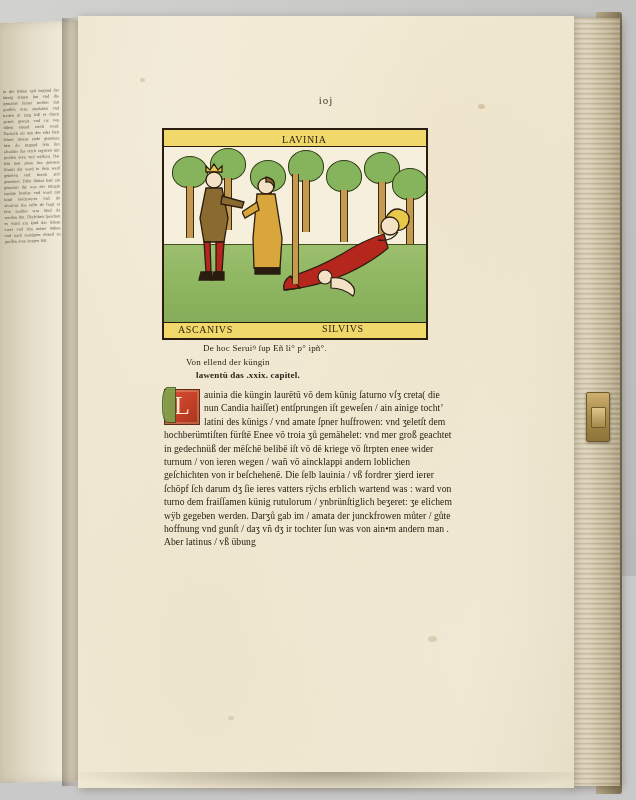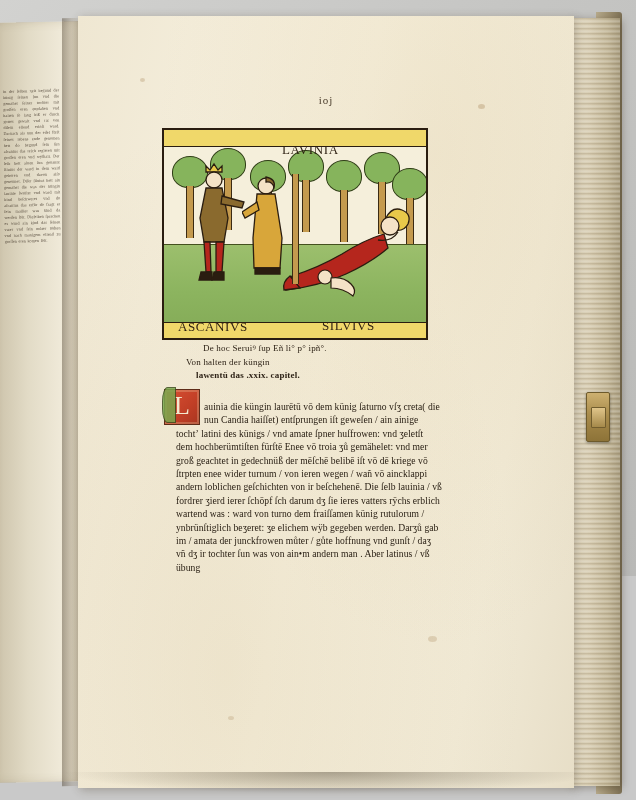--- a/index.html
+++ b/index.html
@@ -156,26 +156,25 @@
     background: #f0d86a;
     border-bottom: 1.5px solid #2a1d10;
   }
   .wc-band-bottom {
     position: absolute; left: 0; bottom: 0; width: 100%; height: 15px;
     background: #f0d86a;
     border-top: 1.5px solid #2a1d10;
   }
   .wc-label {
     position: absolute;
-    font-size: 13px;
+    font-size: 10px;
     letter-spacing: .6px;
     color: #2b1e10;
     font-family: "Liberation Serif", serif;
     text-transform: uppercase;
-    margin-top: 8px;
   }
   .wc-ground {
     position: absolute; left:0; right:0; bottom: 15px; height: 78px;
     background: linear-gradient(180deg, #9cbf6d 0%, #8cb45f 60%, #86ad59 100%);
     border-top: 1px solid #44511f;
   }
   .tree {
     position: absolute;
   }
   .tree .crown {
@@ -210,21 +209,21 @@
     left: 86px;
     top: 372px;
     width: 290px;
     font-size: 9.6px;
     line-height: 13.4px;
     color: #2a2015;
     text-align: left;
     font-family: "Liberation Serif", serif;
     letter-spacing: .05px;
   }
-  .textblock p { margin: 12px; }
+  .textblock p { margin: 0; }
   .initial {
     float: left;
     width: 34px;
     height: 34px;
     margin: 1px 4px 0 0;
     background: linear-gradient(135deg, #d94f33 0%, #c13f26 60%, #a83520 100%);
     border: 1px solid #5e2b18;
     color: #f3e9cf;
     font-size: 26px;
     line-height: 32px;
@@ -354,21 +353,21 @@
 
       <div class="wc-band-top"></div>
       <div class="wc-label" style="left:118px; top:3.5px;">LAVINIA</div>
 
       <div class="wc-band-bottom"></div>
       <div class="wc-label" style="left:14px; bottom:3.5px;">ASCANIVS</div>
       <div class="wc-label" style="left:158px; bottom:4px;">SILVIVS</div>
     </div>
 
     <div class="caption" style="top:326px; left:125px;">De hoc Seruiꝰ ſup Eñ li° p° ipñ°.</div>
-    <div class="caption" style="top:340px; left:108px;">Von halten der küngin</div>
+    <div class="caption" style="top:340px; left:108px;">Von ellend der küngin</div>
     <div class="caption" style="top:353px; left:118px;font-weight:bold;">lawentü das .xxix. capitel.</div>
 
     <div class="textblock">
       <div class="initial">L</div>
       <p>auinia die küngin laurētū vō dem künig ſaturno vſʒ creta( die nun Candia haiſſet) entſprungen iſt geweſen / ain ainige tochtʼ latini des künigs / vnd amate ſpner huſfrowen: vnd ʒeletſt dem hochberümtiſten fürſtē Enee vō troia ʒů gemähelet: vnd mer groß geachtet in gedechnüß der mēſchē belibē iſt vō dē kriege vō ſtrpten enee wider turnum / von ieren wegen / wañ vō aincklappi andern loblichen geſchichten von ir beſchehenē. Die ſelb lauinia / vß fordrer ʒierd ierer ſchōpf ſch darum dʒ ſie ieres vatters rÿchs erblich wartend was : ward von turno dem fraiſſamen künig rutulorum / ynbrünſtiglich beʒeret: ʒe elichem wÿb gegeben werden. Darʒů gab im / amata der junckfrowen můter / gůte hoffnung vnd gunſt / daʒ vñ dʒ ir tochter ſun was von ain•m andern man . Aber latinus / vß übung</p>
     </div>
 
   </div>
 
   <div class="shadow-bottom"></div>

